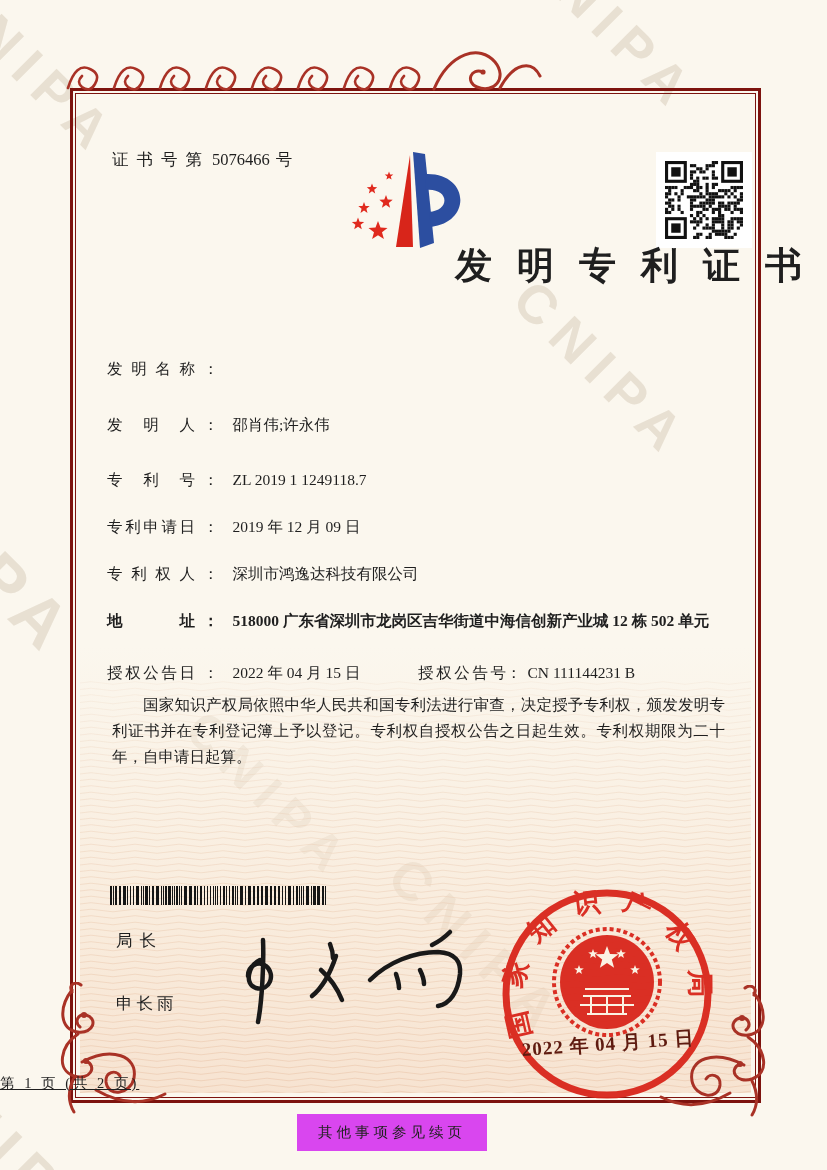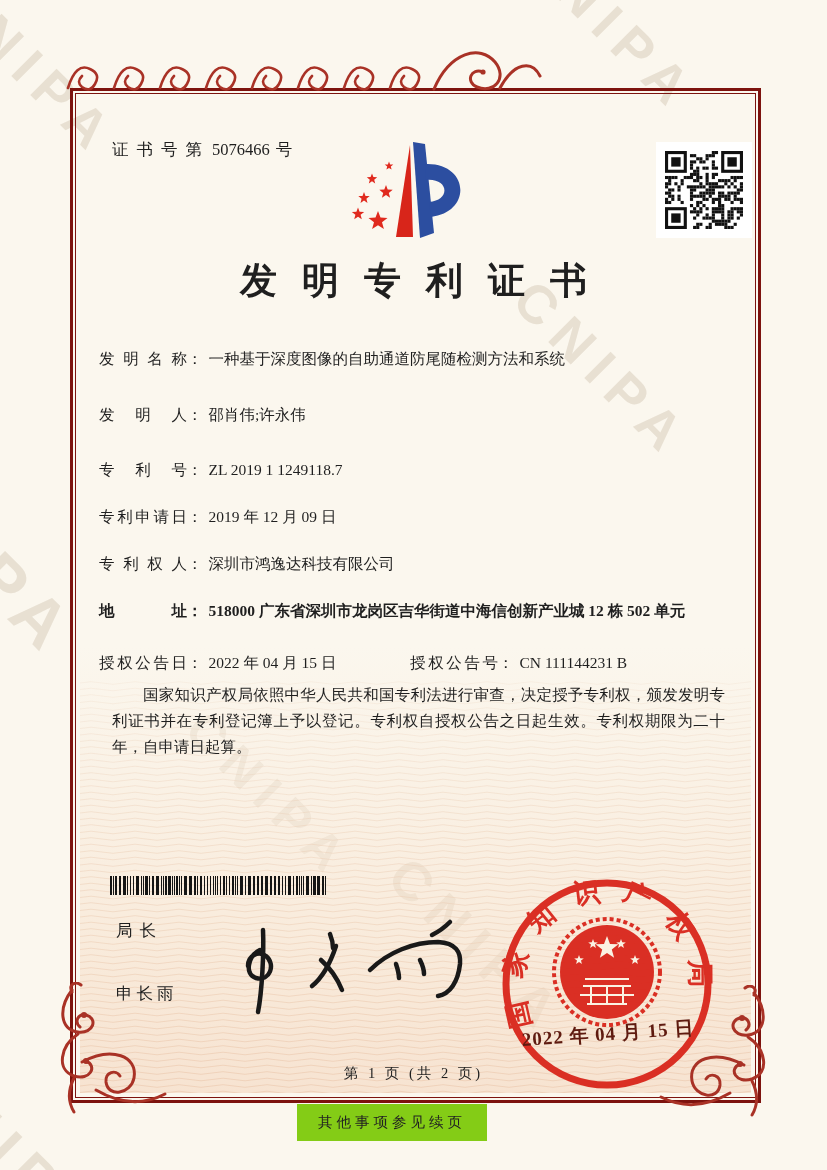--- a/index.html
+++ b/index.html
@@ -13,49 +13,49 @@
   .frame{position:absolute;left:70px;top:88px;width:691px;height:1015px;box-sizing:border-box;
          border:3.5px solid #7d130e;z-index:2;}
   .frame-inner{position:absolute;inset:2px;border:1px solid #7d130e;}
   .guilloche{position:absolute;inset:4px;overflow:hidden;}
   .guilloche .tint{position:absolute;inset:0;
      background:linear-gradient(180deg,rgba(247,228,208,0) 55%,rgba(246,220,196,.45) 85%,rgba(244,214,190,.6) 100%);}
   .guilloche svg{position:absolute;left:0;top:0;}
   
   .orn{position:absolute;z-index:3;pointer-events:none;}
   
-  .content{position:absolute;inset:0;z-index:4;}
+  .content{position:absolute;inset:0;z-index:4;margin-top:10px;}
   .cert-line{position:absolute;left:112px;top:139px;font-size:16.5px;}
   .cert-line .pfx{letter-spacing:8px;}
   .cert-line .num{margin-left:2px;}
   .cert-line .sfx{margin-left:6px;}
   .qr-box{position:absolute;left:656px;top:142px;width:96px;height:96px;background:#ffffff;}
   .qr-box svg{position:absolute;left:9px;top:9px;}
   .logo{position:absolute;left:343px;top:136px;}
-  .title{position:absolute;left:0;width:100%;top:256px;text-align:center;font-size:37px;
+  .title{position:absolute;left:0;width:100%;top:231px;text-align:right;font-size:37px;
          font-weight:700;letter-spacing:25px;text-indent:25px;}
-  .row{position:absolute;left:99px;display:flex;font-size:15.5px;line-height:25px;}
+  .row{position:absolute;left:107px;display:flex;font-size:15.5px;line-height:25px;gap:8px;}
   .flabel{flex:none;width:88px;text-align:justify;text-align-last:justify;}
   .fcolon{flex:none;margin:0 6px 0 0;}
   .fvalue{flex:none;max-width:515px;}
   .fvalue.wrap{width:512px;}
   .row2col .col2{position:absolute;left:311px;top:0;display:flex;}
   .paras{position:absolute;left:112px;top:684px;width:613px;font-size:15.5px;line-height:25.8px;
          text-align:justify;font-family:Liberation Mono, monospace;}
   .paras p{margin:0;text-indent:2em;}
   .barcode{position:absolute;left:110px;top:876px;}
   .signer-title{position:absolute;left:116px;top:920px;font-size:16.5px;letter-spacing:7px;}
   .signer-name{position:absolute;left:116px;top:983px;font-size:16.5px;letter-spacing:4px;}
   .sig{position:absolute;left:218px;top:912px;z-index:5;}
   .seal{position:absolute;left:495px;top:868px;z-index:5;mix-blend-mode:multiply;opacity:.95;}
   .seal-date{position:absolute;left:506px;top:1021px;width:204px;text-align:center;z-index:6;
              font-size:19px;font-weight:700;color:#5f1b10;letter-spacing:1px;transform:rotate(-4deg);}
-  .page-info{position:absolute;left:0;width:100%;top:1064px;text-align:center;font-size:14.5px;
-             letter-spacing:3px;}
-  .cont-note{position:absolute;left:297px;top:1104px;background:#84cc16;padding:9px 21px;
+  .page-info{position:absolute;left:0;width:100%;top:1064px;text-align:left;font-size:14.5px;
+             letter-spacing:3px;text-decoration:underline;}
+  .cont-note{position:absolute;left:297px;top:1104px;background:#d946ef;padding:9px 21px;
              font-size:14.5px;letter-spacing:4px;color:#222;z-index:6;}
 </style>
 </head>
 <body>
 
 <div class="page">
 
   <div class="wm" style="left:-28px;top:-34px;font-size:54px;">CNIPA</div>
   <div class="wm" style="left:552px;top:-78px;font-size:54px;">CNIPA</div>
   <div class="wm" style="left:545px;top:268px;font-size:54px;">CNIPA</div>
@@ -417,21 +417,20 @@
           <rect x="3" y="57" width="15" height="15" fill="#fff"></rect>
           <rect x="6" y="60" width="9" height="9" fill="#111"></rect>
         </svg>
     </div>
 
     <div class="title">发明专利证书</div>
 
     <div class="row" style="top:346px;">
       <span class="flabel">发明名称</span>
       <span class="fcolon">：</span>
-      <span class="fvalue">一种基于深度图像的自助通道防尾随检测方法和系统</span>
     </div>
     <div class="row" style="top:402px;justify-content:center;">
       <span class="flabel">发明人</span>
       <span class="fcolon">：</span>
       <span class="fvalue">邵肖伟;许永伟</span>
     </div>
     <div class="row" style="top:457px;">
       <span class="flabel">专利号</span>
       <span class="fcolon">：</span>
       <span class="fvalue">ZL 2019 1 1249118.7</span>

